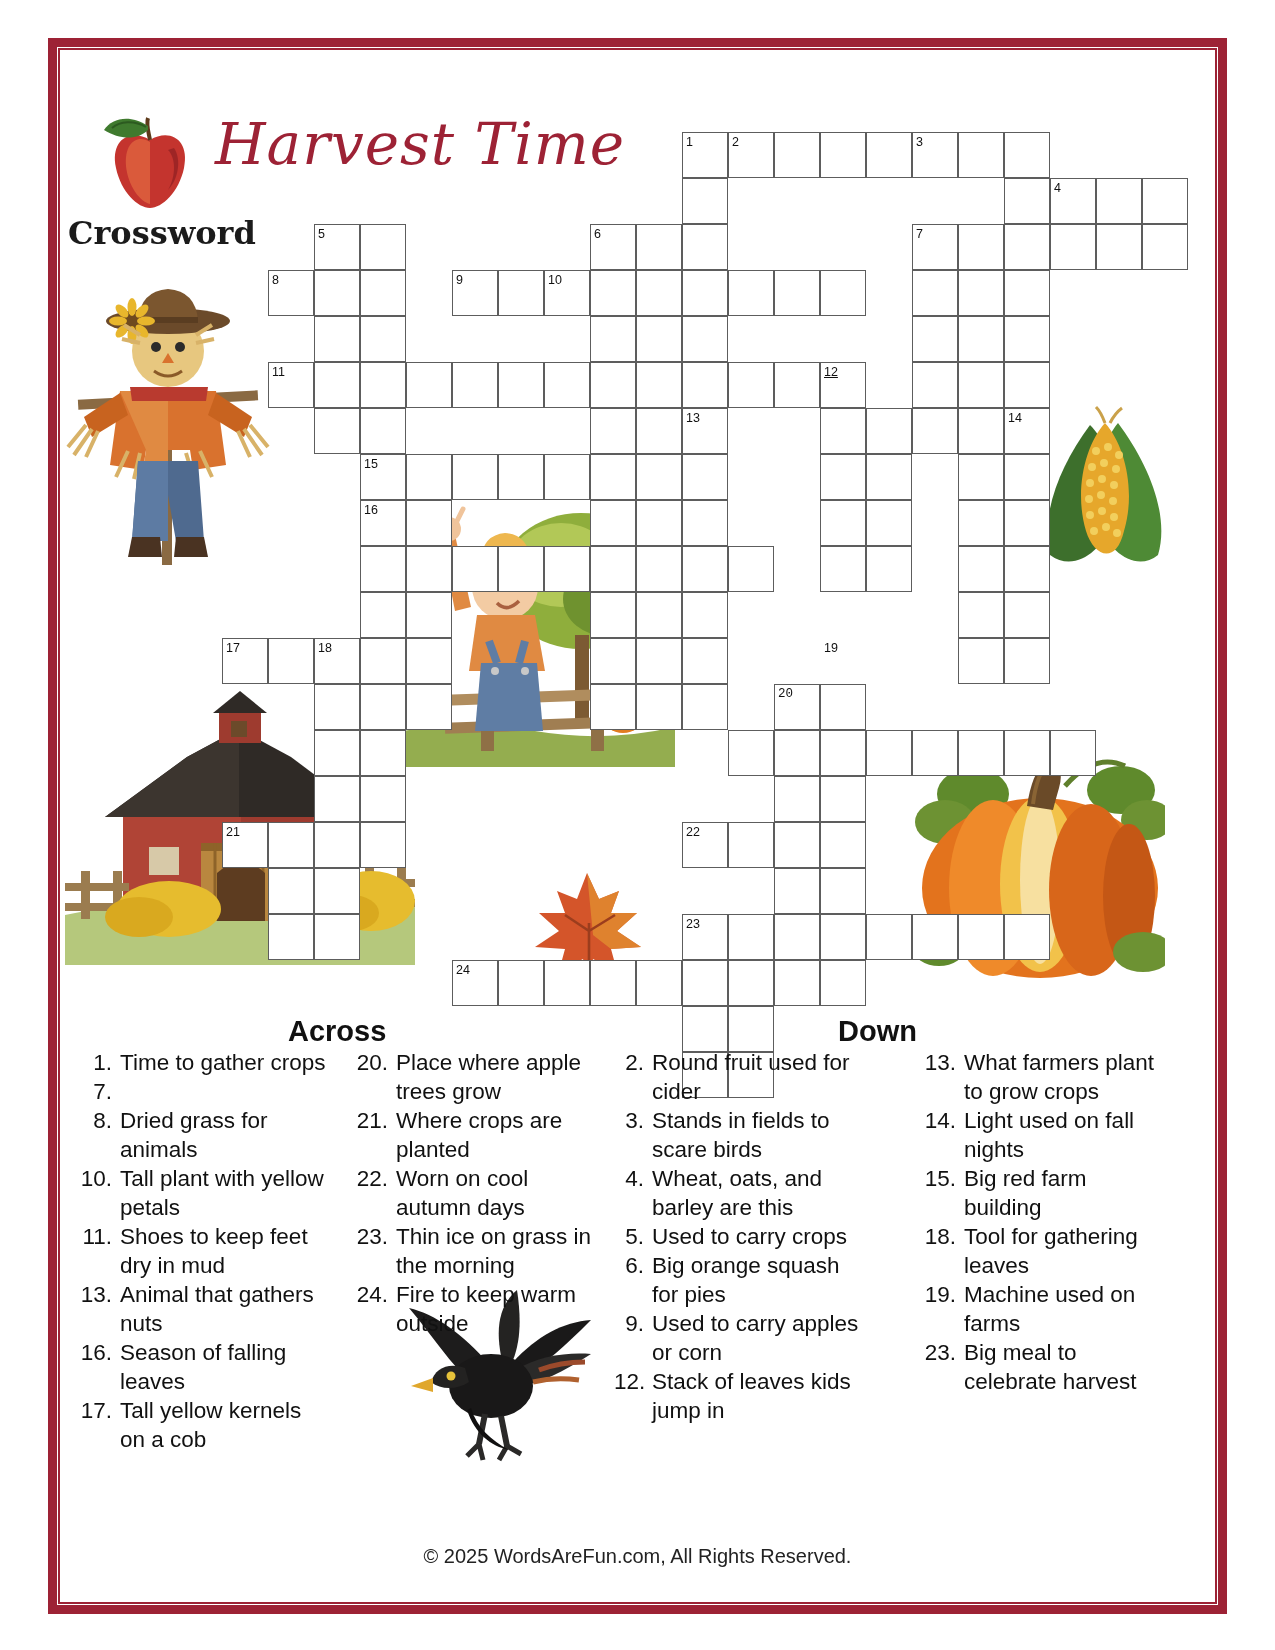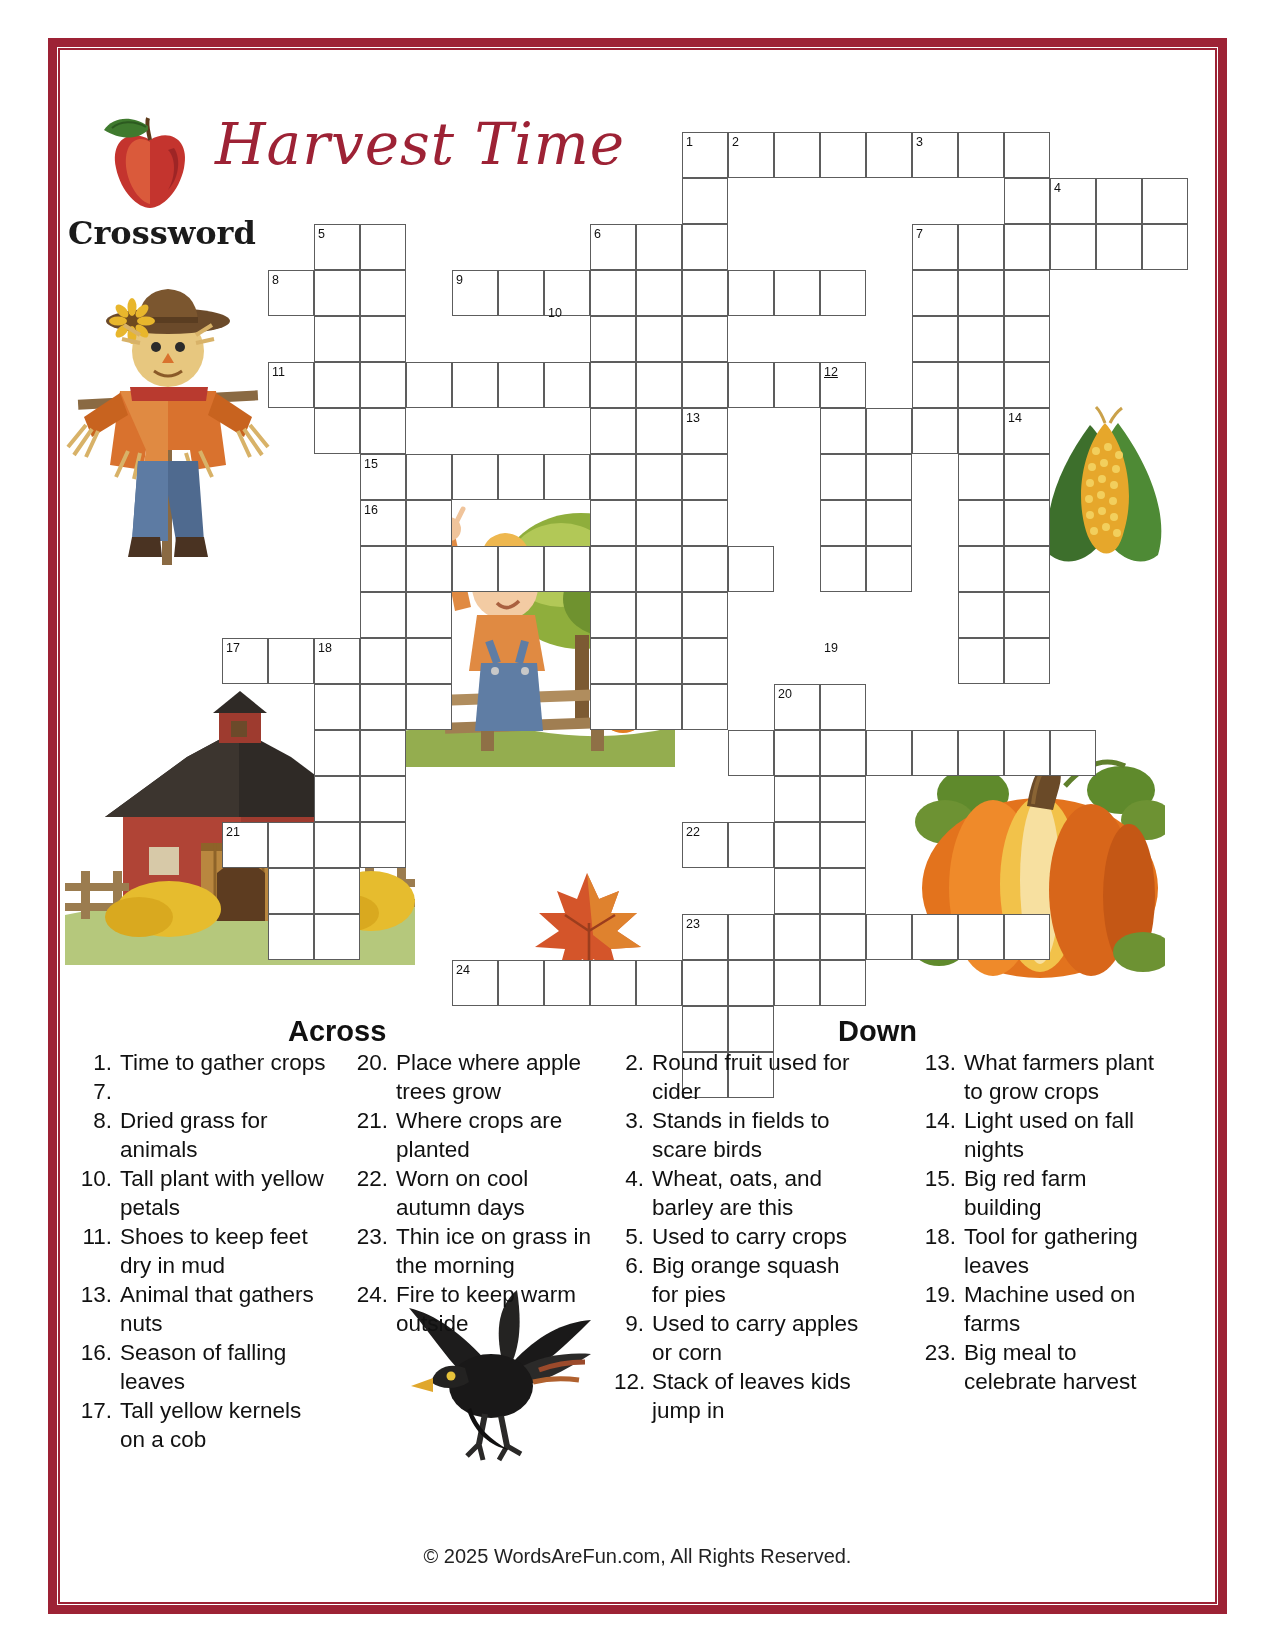--- a/index.html
+++ b/index.html
@@ -545,31 +545,31 @@
       <div class="cell" style="left: 728px; top: 1052px; width: 46px; height: 46px;"></div>
       <span class="cellnum" style="left: 686px; top: 136px;">1</span>
       <span class="cellnum" style="left: 732px; top: 136px;">2</span>
       <span class="cellnum" style="left: 916px; top: 136px;">3</span>
       <span class="cellnum" style="left: 1054px; top: 182px;">4</span>
       <span class="cellnum" style="left: 318px; top: 228px;">5</span>
       <span class="cellnum" style="left: 594px; top: 228px;">6</span>
       <span class="cellnum" style="left: 916px; top: 228px;">7</span>
       <span class="cellnum" style="left: 272px; top: 274px;">8</span>
       <span class="cellnum" style="left: 456px; top: 274px;">9</span>
-      <span class="cellnum" style="left: 548px; top: 274px; margin-top: 33px;">10</span>
+      <span class="cellnum" style="left: 548px; top: 274px;">10</span>
       <span class="cellnum" style="left: 272px; top: 366px;">11</span>
       <span class="cellnum" style="left: 824px; top: 366px; text-decoration: underline;">12</span>
       <span class="cellnum" style="left: 686px; top: 412px;">13</span>
       <span class="cellnum" style="left: 1008px; top: 412px;">14</span>
       <span class="cellnum" style="left: 364px; top: 458px;">15</span>
       <span class="cellnum" style="left: 364px; top: 504px;">16</span>
       <span class="cellnum" style="left: 226px; top: 642px;">17</span>
       <span class="cellnum" style="left: 318px; top: 642px;">18</span>
       <span class="cellnum" style="left: 824px; top: 642px;">19</span>
-      <span class="cellnum" style="left: 778px; top: 688px;">20</span>
+      <span class="cellnum" style="left: 778px; top: 688px; font-family: Liberation Mono, monospace;">20</span>
       <span class="cellnum" style="left: 226px; top: 826px;">21</span>
       <span class="cellnum" style="left: 686px; top: 826px;">22</span>
       <span class="cellnum" style="left: 686px; top: 918px;">23</span>
       <span class="cellnum" style="left: 456px; top: 964px;">24</span>
     </div>
 
   <div class="heading h-across">Across</div>
   <div class="heading h-down">Down</div>
 
   <div class="cluecol col1" id="clues-across-1">

